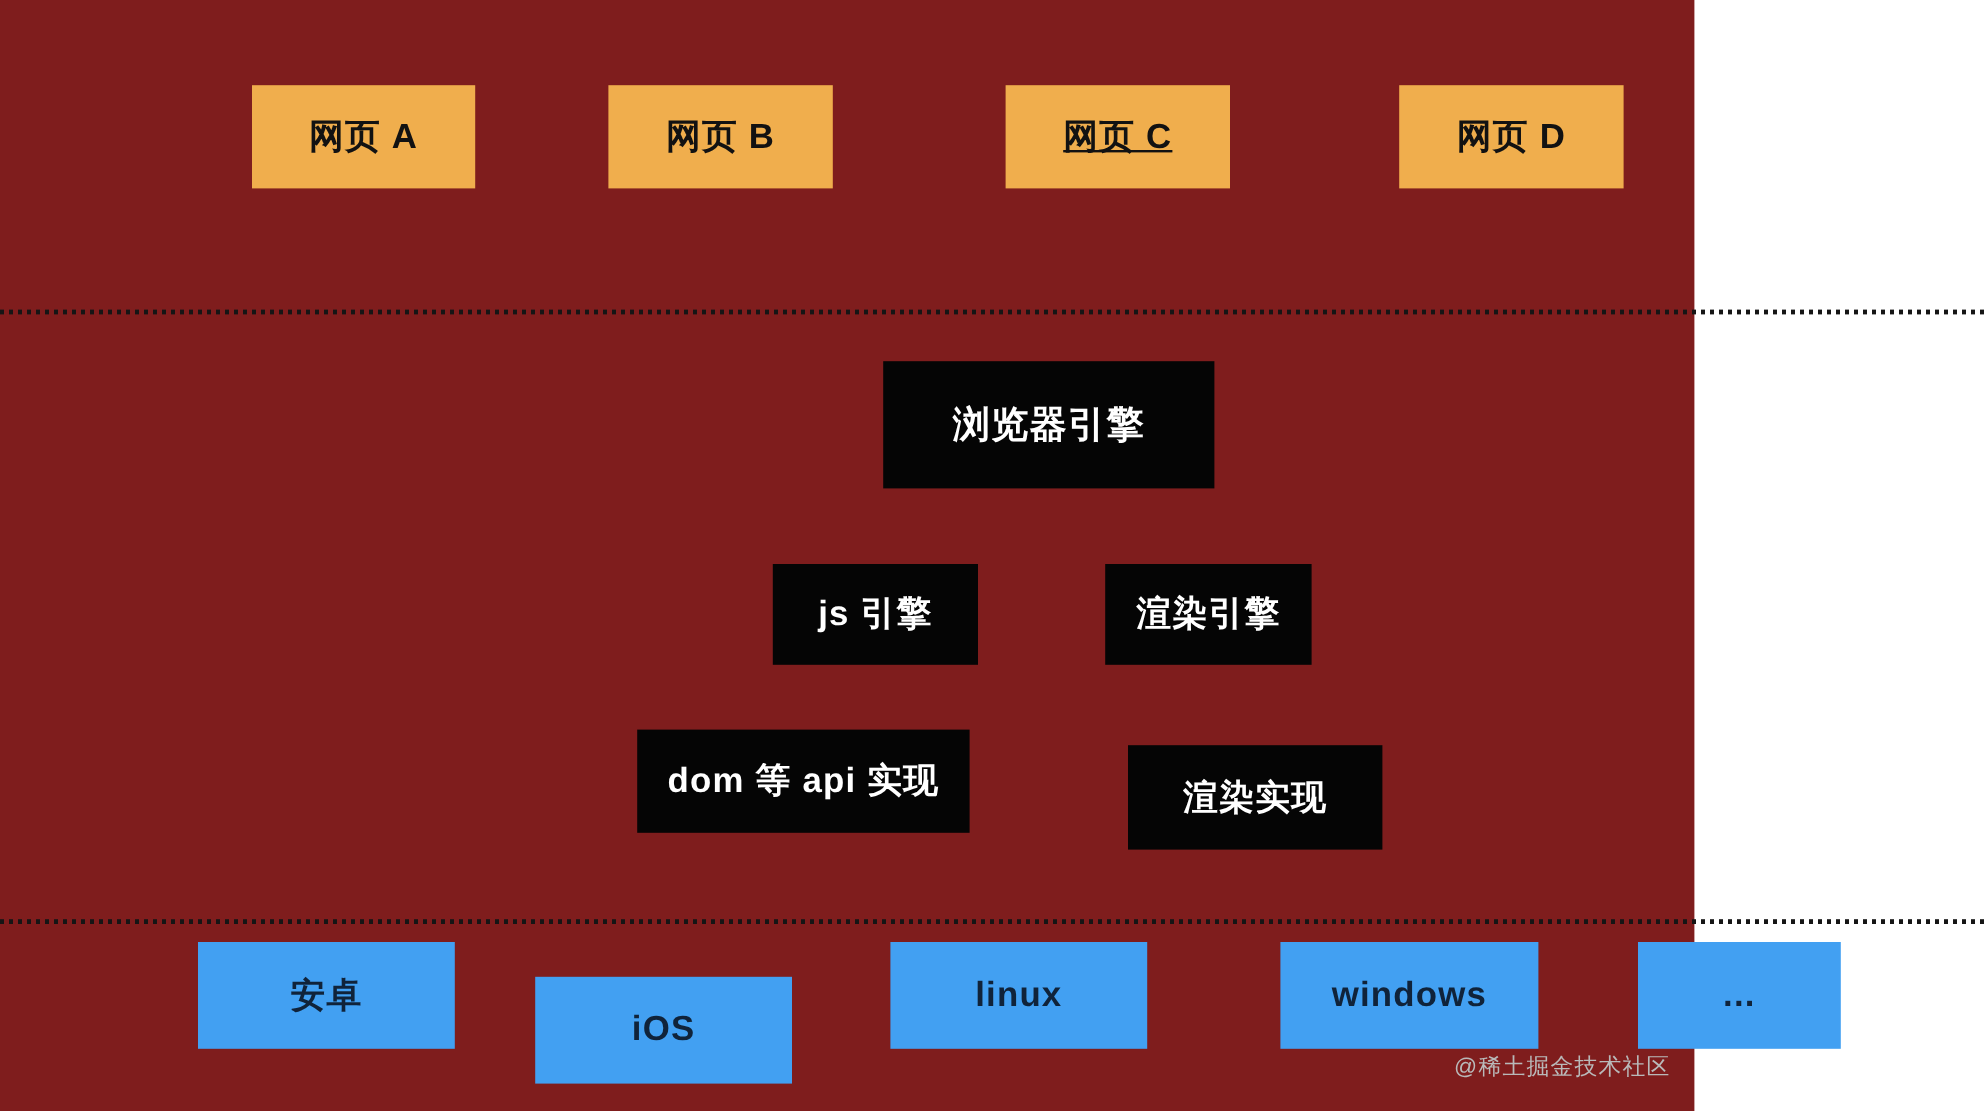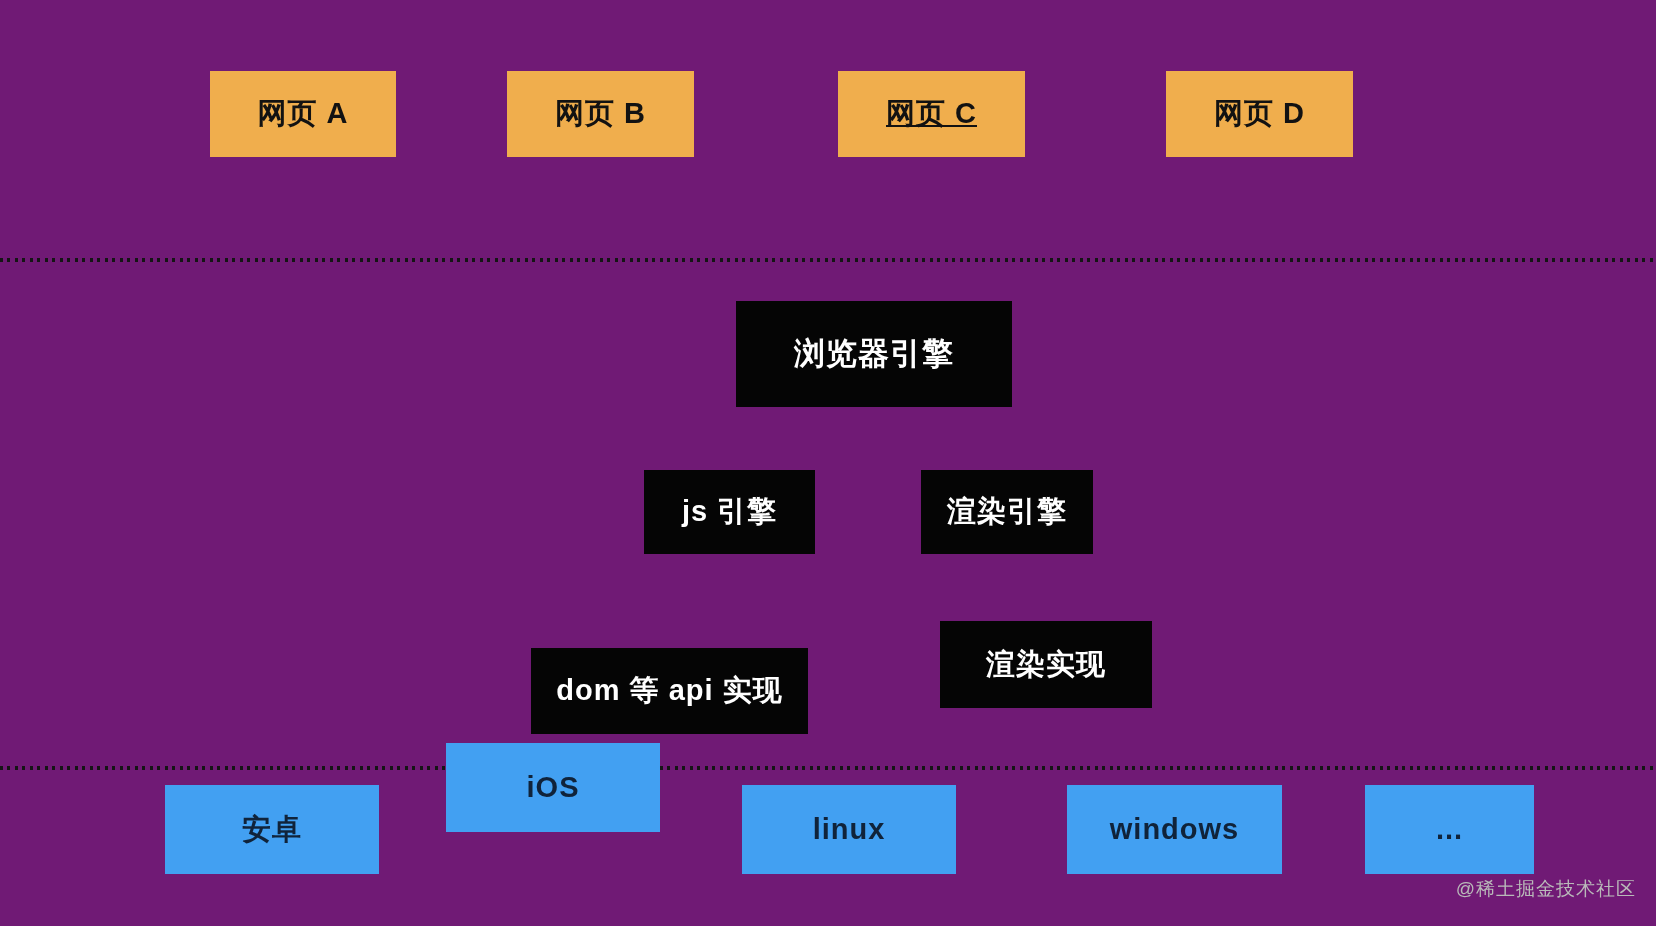--- a/index.html
+++ b/index.html
@@ -4,22 +4,22 @@
 <style>
   * { margin: 0; padding: 0; box-sizing: border-box; }
   html, body {
     width: 1656px; height: 926px;
     background: #ffffff;
     font-family: "Liberation Sans", "DejaVu Sans", sans-serif;
     overflow: hidden;
   }
   .stage {
     position: relative;
-    width: 1656px; height: 926px;
-    background: #701a75;
+    width: 1412px; height: 926px;
+    background: #7f1d1d;
   }
   .box {
     position: absolute;
     display: flex;
     align-items: center;
     justify-content: center;
     font-weight: bold;
     font-size: 29px;
     letter-spacing: 1px;
     white-space: nowrap;
@@ -82,33 +82,33 @@
     <span>浏览器引擎</span>
   </div>
 
   <div class="box box--engine" style="left:644px; top:470px; width:171px; height:84px;">
     <span>js 引擎</span>
   </div>
   <div class="box box--engine" style="left:921px; top:470px; width:172px; height:84px;">
     <span>渲染引擎</span>
   </div>
 
-  <div class="box box--engine" style="left:531px; top:648px; width:277px; height:86px;justify-content:center;">
+  <div class="box box--engine" style="left:531px; top:608px; width:277px; height:86px;justify-content:center;">
     <span>dom 等 api 实现</span>
   </div>
   <div class="box box--engine" style="left:940px; top:621px; width:212px; height:87px;align-items:center;">
     <span>渲染实现</span>
   </div>
 
   <div class="divider" style="top:766px;"></div>
 
   <div class="box box--os" style="left:165px; top:785px; width:214px; height:89px;">
     <span>安卓</span>
   </div>
-  <div class="box box--os" style="left:446px; top:743px; width:214px; height:89px;">
+  <div class="box box--os" style="left:446px; top:814px; width:214px; height:89px;">
     <span>iOS</span>
   </div>
   <div class="box box--os" style="left:742px; top:785px; width:214px; height:89px;">
     <span>linux</span>
   </div>
   <div class="box box--os" style="left:1067px; top:785px; width:215px; height:89px;">
     <span>windows</span>
   </div>
   <div class="box box--os" style="left:1365px; top:785px; width:169px; height:89px;">
     <span>...</span>

